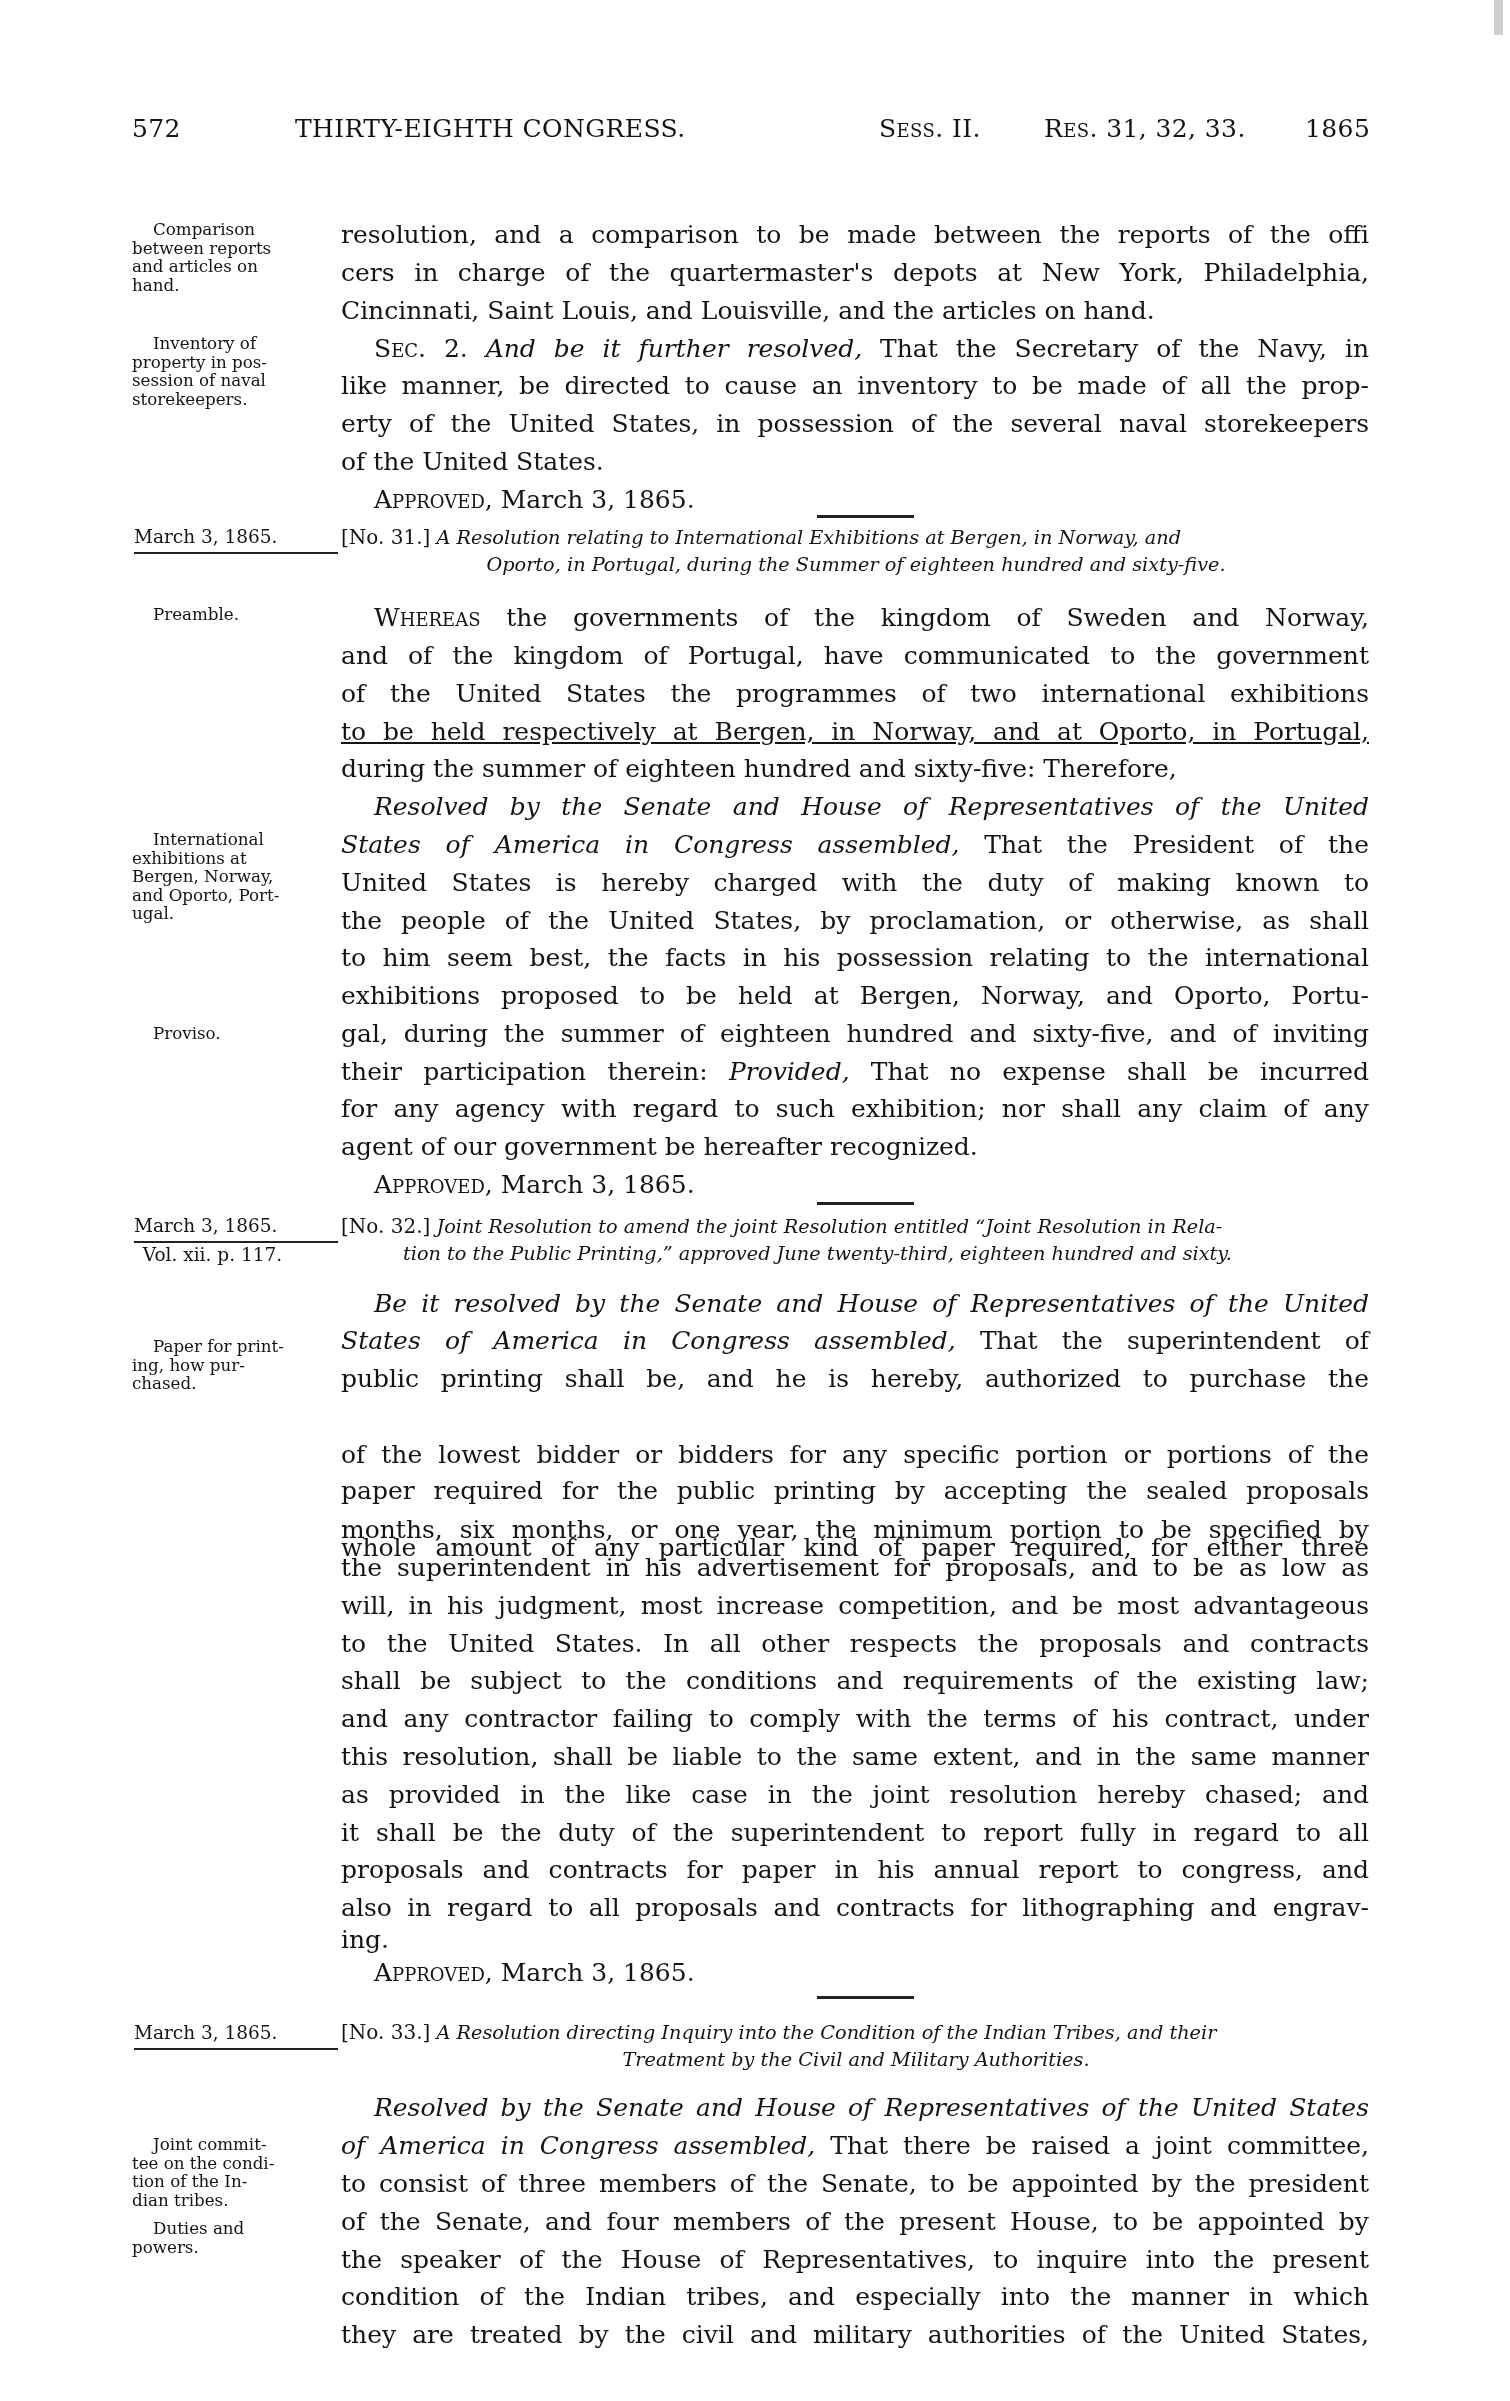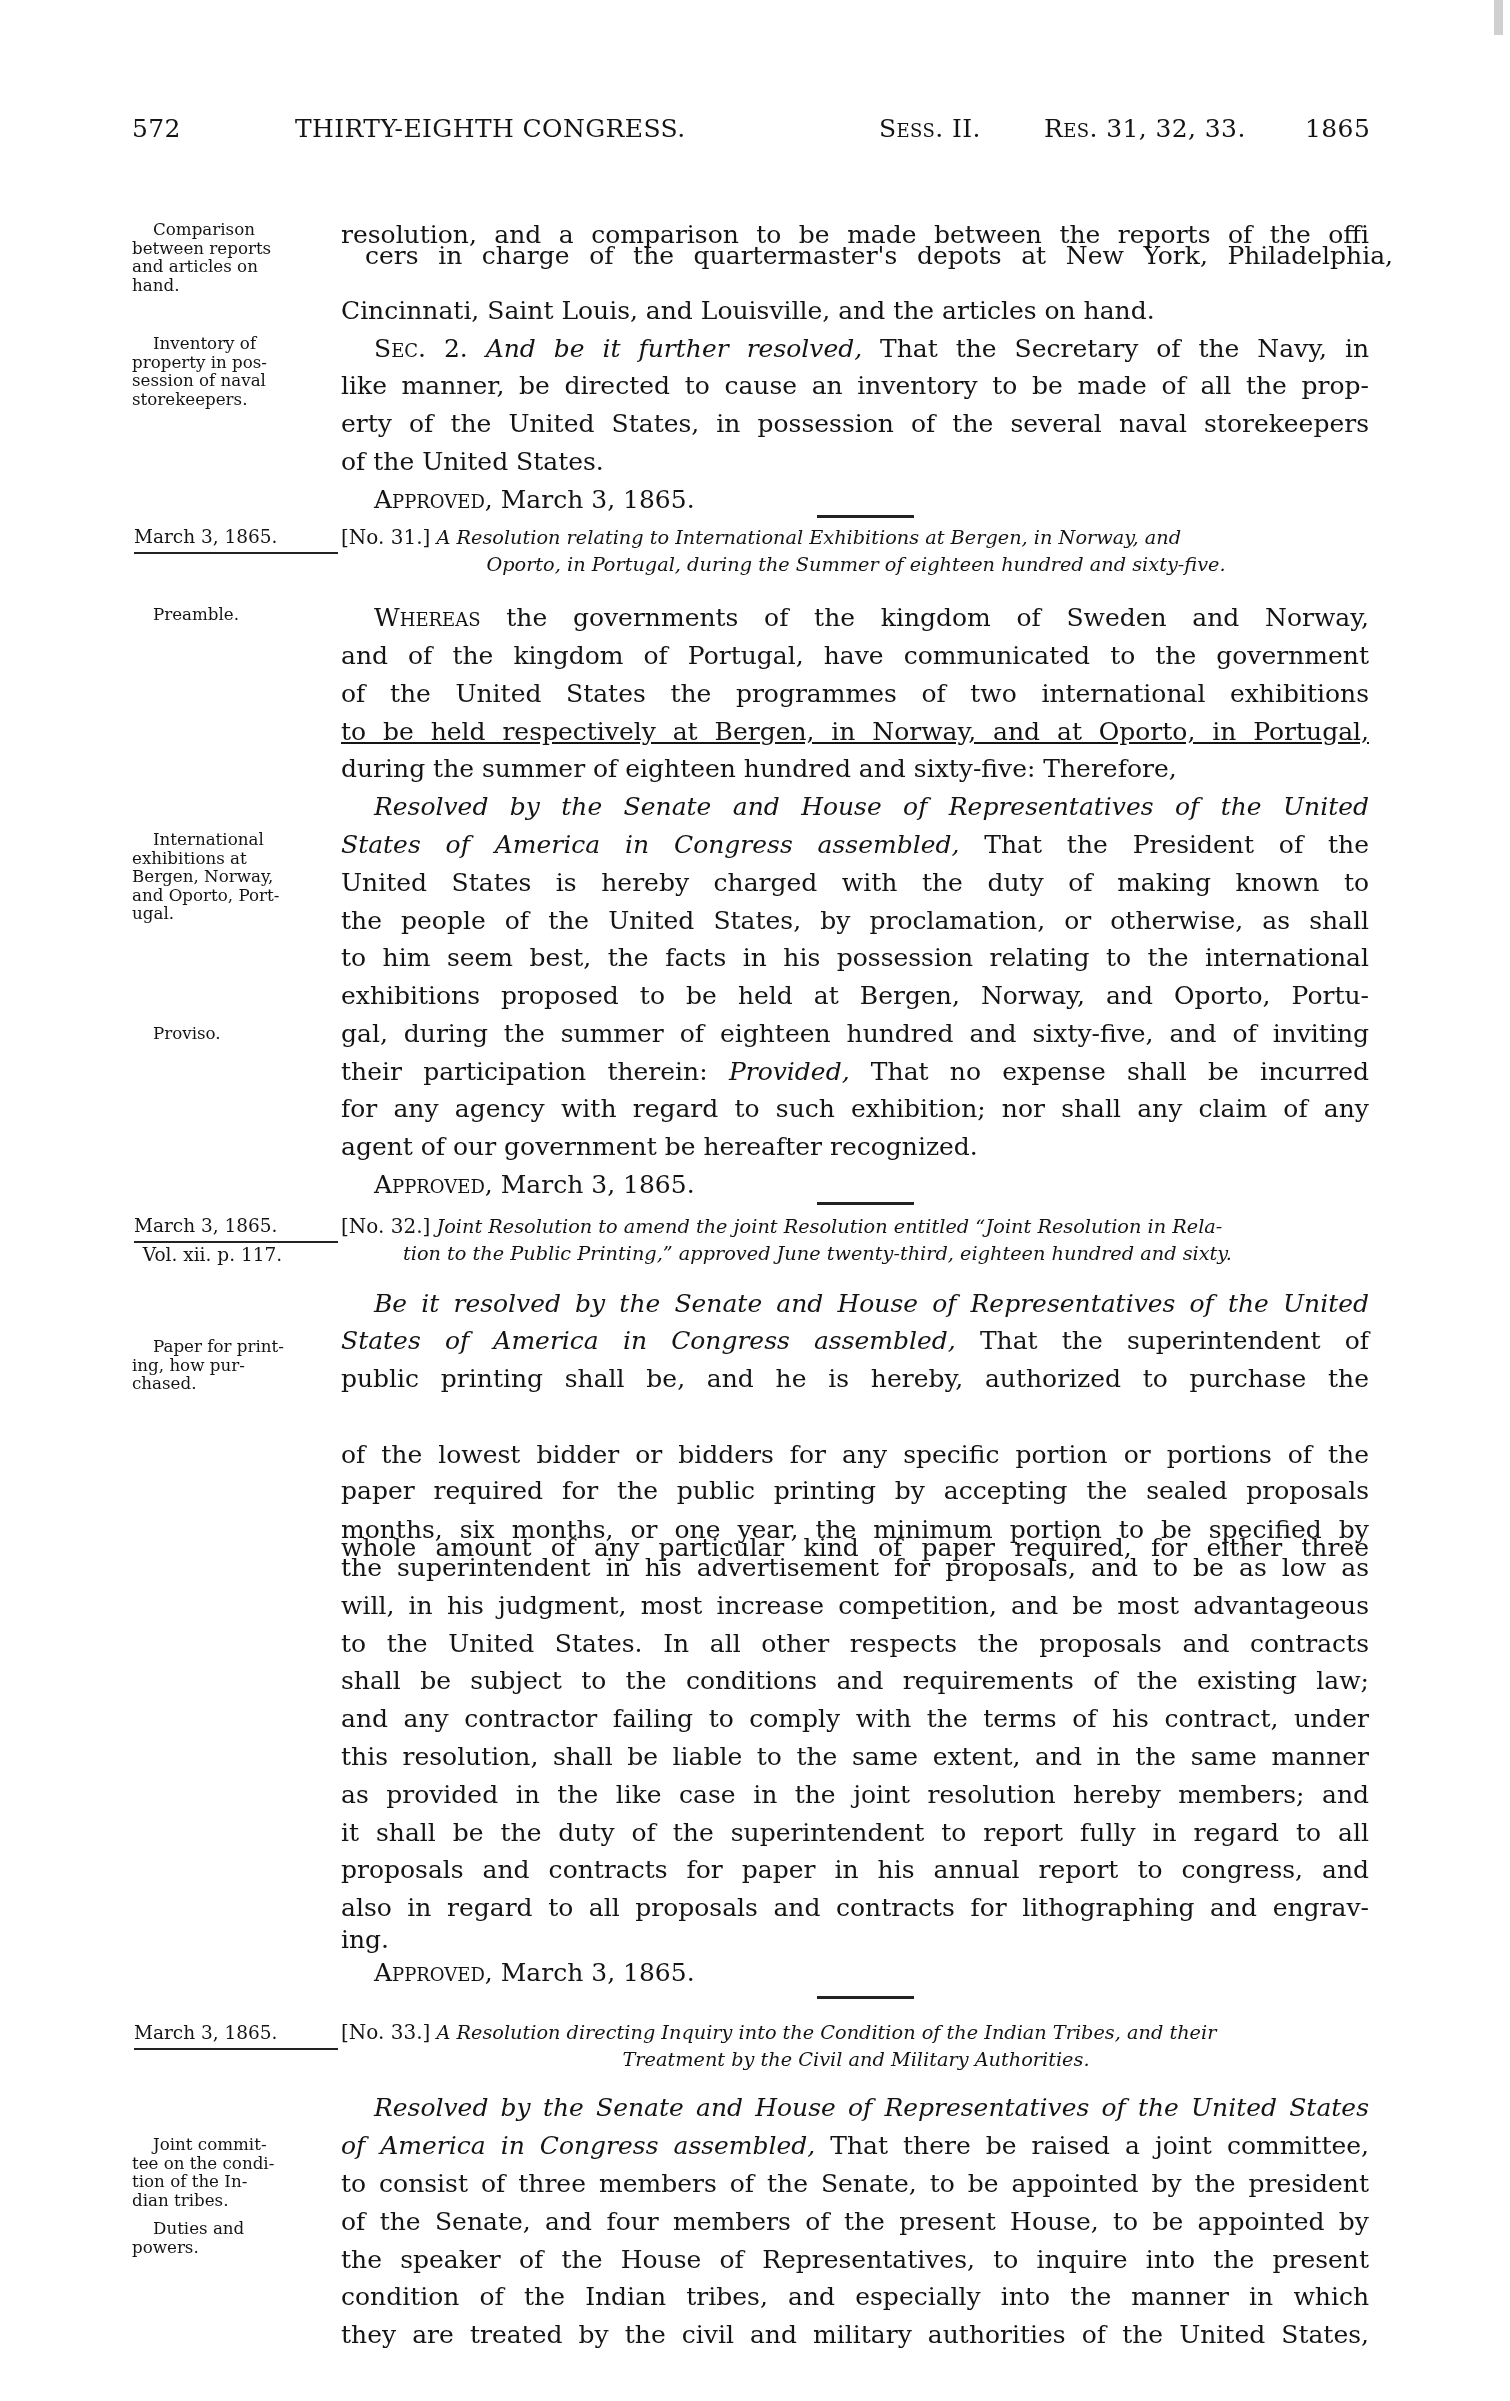--- a/index.html
+++ b/index.html
@@ -77,21 +77,21 @@
   <div>hand.</div>
 </div>
 <div class="margin-note" style="top:334px;">
   <div class="ind">Inventory of</div>
   <div>property in pos-</div>
   <div>session of naval</div>
   <div>storekeepers.</div>
 </div>
 
 <div class="body-line" style="top:216px;">resolution, and a comparison to be made between the reports of the offi</div>
-<div class="body-line" style="top:237px;margin-left:24px;">cers in charge of the quartermaster's depots at New York, Philadelphia,</div>
+<div class="body-line" style="top:254px;">cers in charge of the quartermaster's depots at New York, Philadelphia,</div>
 <div class="body-line last" style="top:292px;">Cincinnati, Saint Louis, and Louisville, and the articles on hand.</div>
 <div class="body-line indent" style="top:330px;">
   <span class="sc">Sec. 2.</span>
   <i>And be it further resolved,</i>
   <span>That the Secretary of the Navy, in</span>
 </div>
 <div class="body-line" style="top:367px;">like manner, be directed to cause an inventory to be made of all the prop-</div>
 <div class="body-line" style="top:405px;">erty of the United States, in possession of the several naval storekeepers</div>
 <div class="body-line last" style="top:443px;">of the United States.</div>
 <div class="body-line approved" style="top:481px;">
@@ -187,21 +187,21 @@
 <div class="body-line" style="top:1472px;">paper required for the public printing by accepting the sealed proposals</div>
 <div class="body-line" style="top:1436px;">of the lowest bidder or bidders for any specific portion or portions of the</div>
 <div class="body-line" style="top:1481px;margin-top:48px;">whole amount of any particular kind of paper required, for either three</div>
 <div class="body-line" style="top:1511px;">months, six months, or one year, the minimum portion to be specified by</div>
 <div class="body-line" style="top:1549px;">the superintendent in his advertisement for proposals, and to be as low as</div>
 <div class="body-line" style="top:1587px;">will, in his judgment, most increase competition, and be most advantageous</div>
 <div class="body-line" style="top:1625px;">to the United States.  In all other respects the proposals and contracts</div>
 <div class="body-line" style="top:1662px;">shall be subject to the conditions and requirements of the existing law;</div>
 <div class="body-line" style="top:1700px;">and any contractor failing to comply with the terms of his contract, under</div>
 <div class="body-line" style="top:1738px;">this resolution, shall be liable to the same extent, and in the same manner</div>
-<div class="body-line" style="top:1776px;">as provided in the like case in the joint resolution hereby members; and</div>
+<div class="body-line" style="top:1776px;">as provided in the like case in the joint resolution hereby chased; and</div>
 <div class="body-line" style="top:1814px;">it shall be the duty of the superintendent to report fully in regard to all</div>
 <div class="body-line" style="top:1851px;">proposals and contracts for paper in his annual report to congress, and</div>
 <div class="body-line" style="top:1889px;">also in regard to all proposals and contracts for lithographing and engrav-</div>
 <div class="body-line last" style="top:1921px;">ing.</div>
 <div class="body-line approved" style="top:1954px;">
   <span class="sc">Approved,</span>
   <span>March 3, 1865.</span>
 </div>
 
 <div class="rule" style="top:1996px;"></div>

